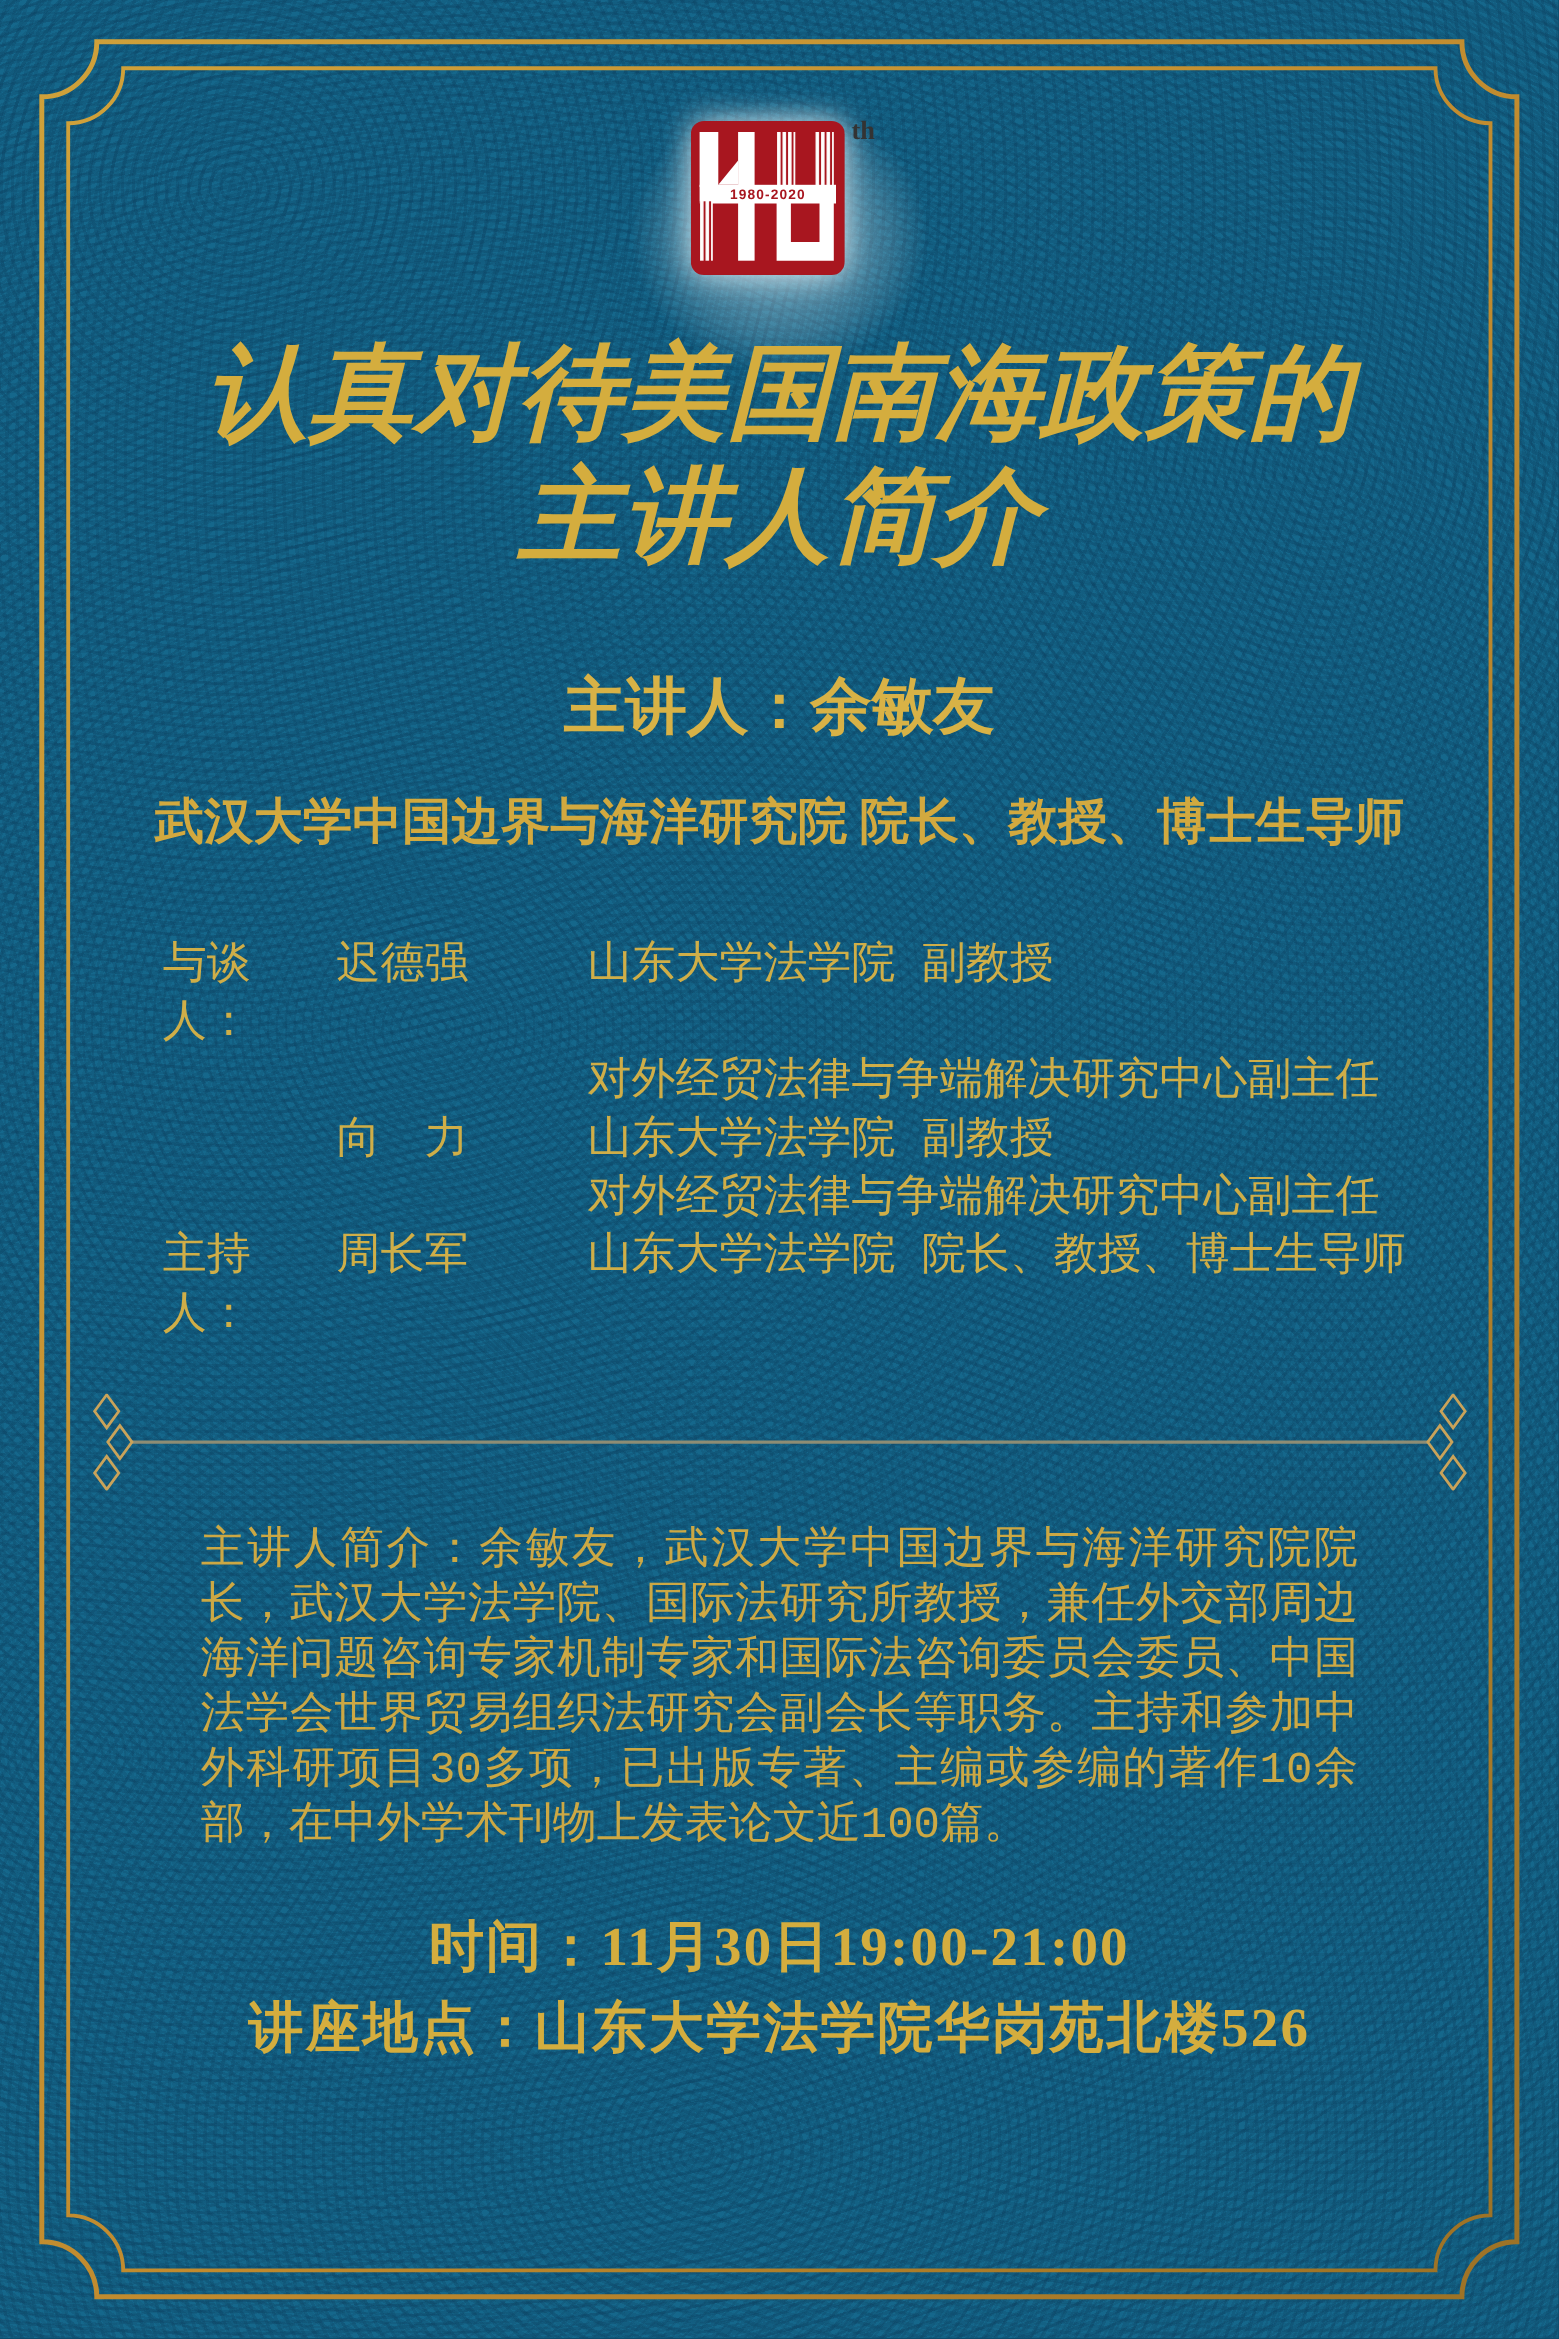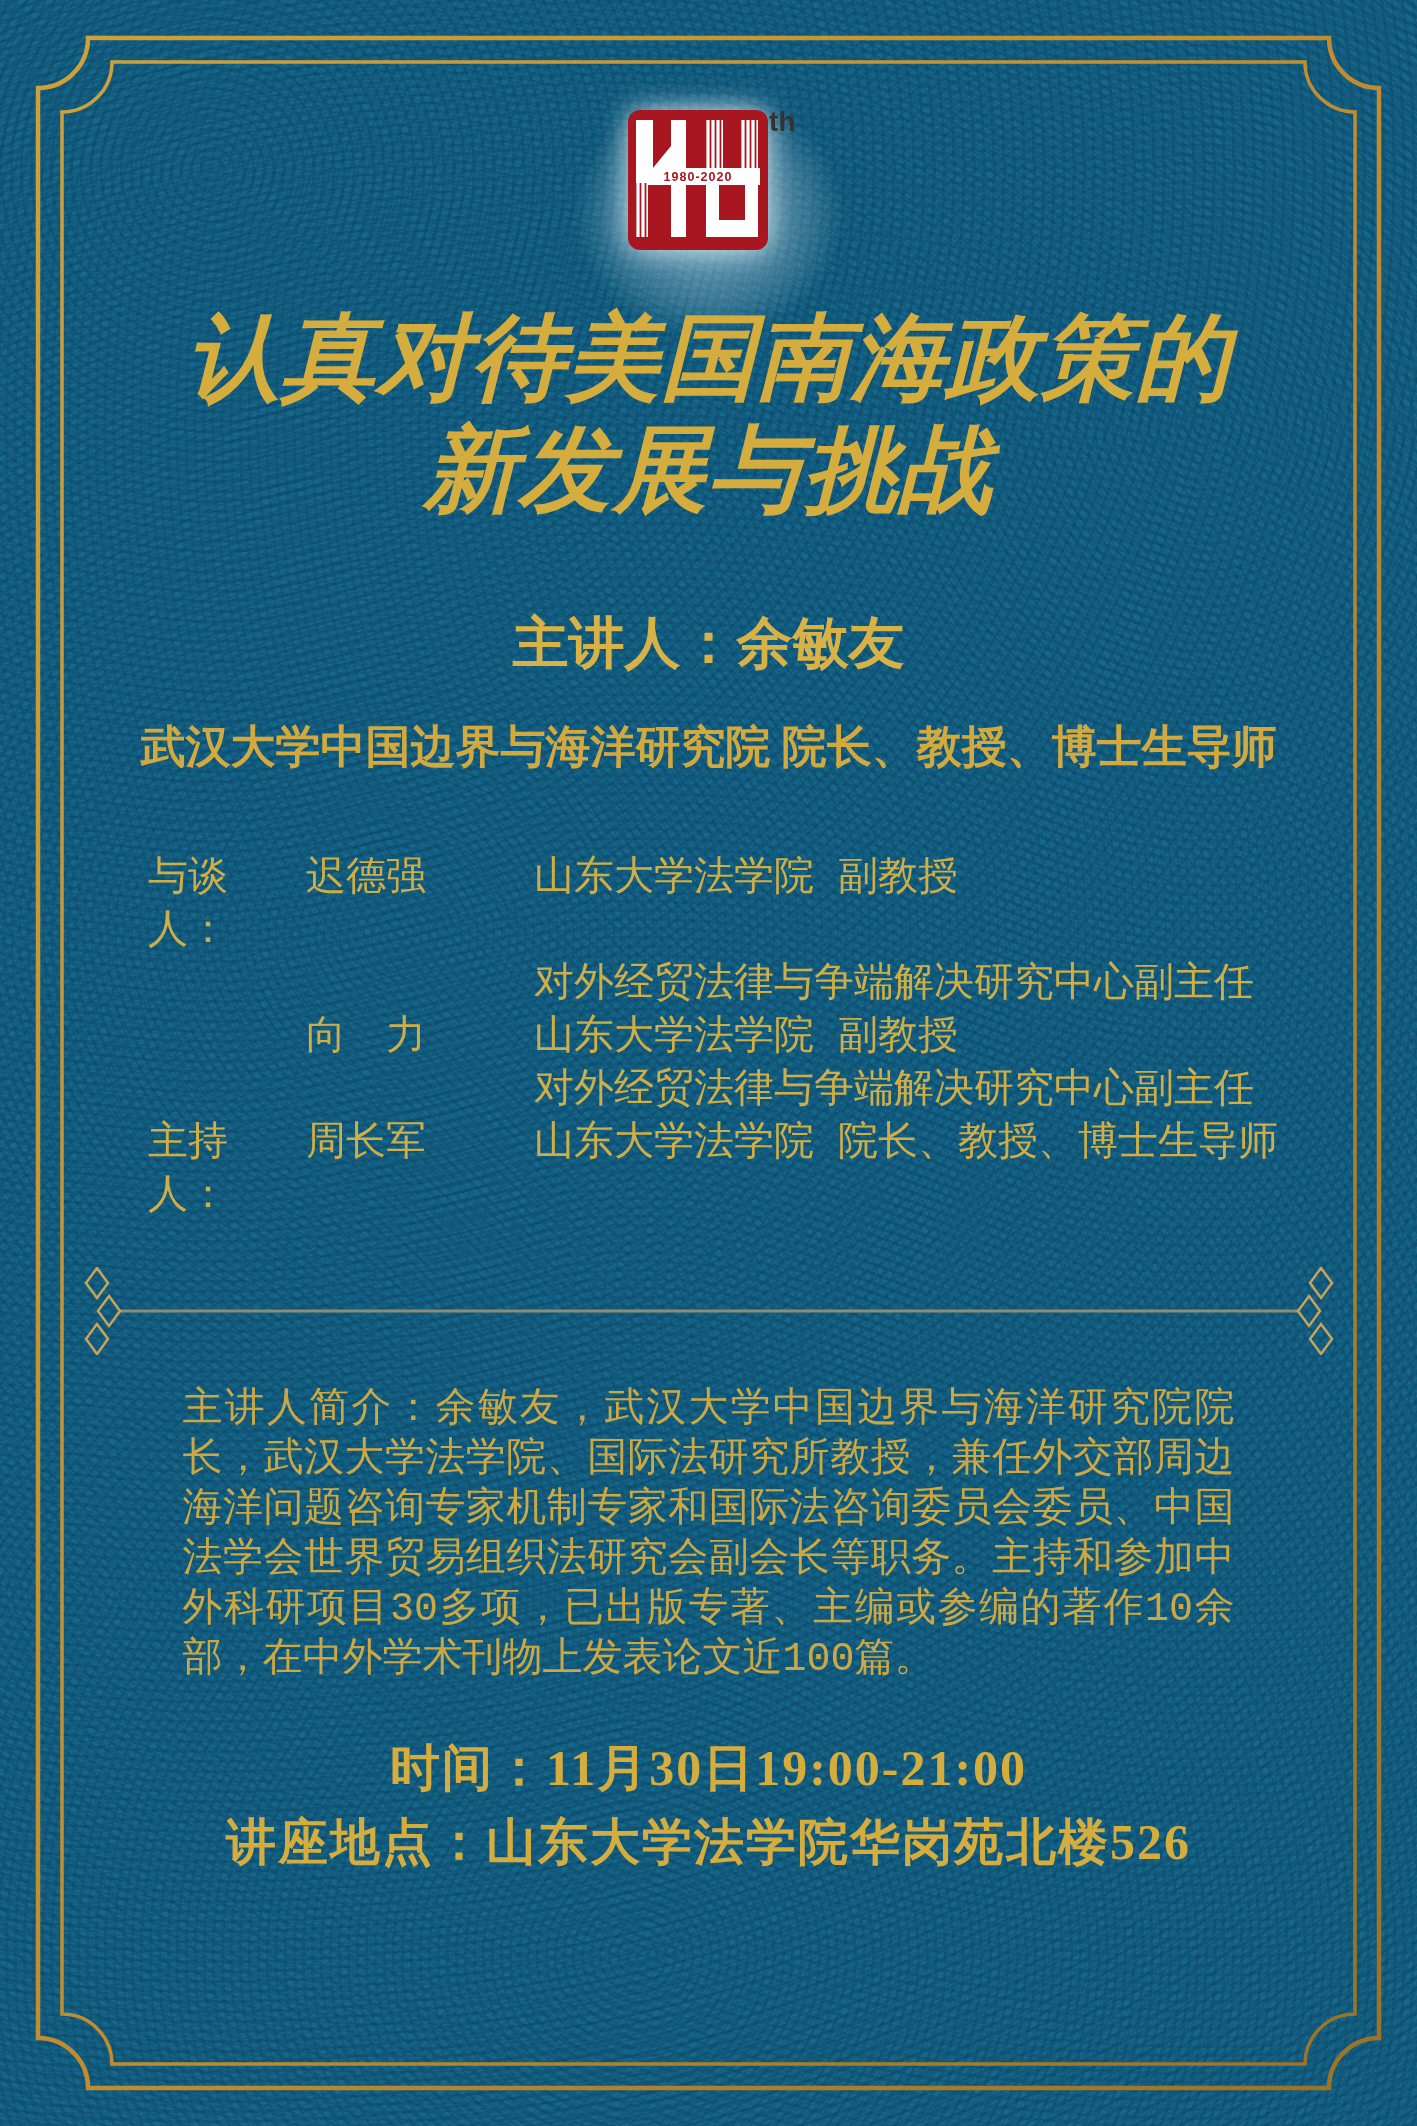--- a/index.html
+++ b/index.html
@@ -21,22 +21,22 @@
   .glow{
     position:absolute;top:50px;left:50%;transform:translateX(-50%);
     width:360px;height:330px;border-radius:50%;
     background:radial-gradient(closest-side, rgba(228,245,250,.55), rgba(228,245,250,.18) 55%, rgba(228,245,250,0) 75%);
   }
   .content{position:absolute;inset:0;text-align:center;color:#d2a93f;}
   .logo-wrap{position:relative;margin:110px auto 0;width:190px;height:152px;}
   .logo-wrap svg{position:absolute;left:14px;top:0;filter:drop-shadow(0 0 14px rgba(230,246,250,.85));}
   .th{
     position:absolute;right:8px;top:-4px;
-    font-family:Liberation Sans, sans-serif;
-    font-weight:bold;font-size:28px;color:#333;
+    font-family:Liberation Serif, serif;
+    font-weight:bold;font-size:24px;color:#333;
   }
   .series{margin-top:30px;font-weight:bold;color:#c7a038;}
   .series .h-line{font-size:44px;line-height:64px;letter-spacing:.45em;}
   .series .h-line span{margin-right:-.45em;}
   .series .wide{letter-spacing:.62em;}
   .series .wide span{margin-right:-.62em;}
   .title{
     margin:40px 0 0;font-size:94px;line-height:112px;font-weight:bold;
     color:#d4ad3e;letter-spacing:.01em;font-style:italic;
   }
@@ -95,21 +95,21 @@
         <rect x="8" y="73" width="12" height="54" fill="url(#stripes)"></rect>
         <path d="M78 73 h13 v37 h26 v-37 h13 v54 h-52 Z" fill="#ffffff"></path>
         <text x="70" y="70.5" text-anchor="middle" font-family="Liberation Sans, sans-serif" font-size="12.5" font-weight="bold" letter-spacing="1" fill="#a8161f">1980-2020</text>
       </svg>
       <span class="th">th</span>
     </div>
 
 
     <h1 class="title">
       <span>认真对待美国南海政策的</span><br>
-      <span>新发展与挑战</span>
+      <span>主讲人简介</span>
     </h1>
 
     <div class="speaker">
       <span>主讲人：</span><span>余敏友</span>
     </div>
     <div class="affil">武汉大学中国边界与海洋研究院 院长、教授、博士生导师</div>
 
     <div class="panel">
       <div class="row">
         <span>与谈人：</span>

